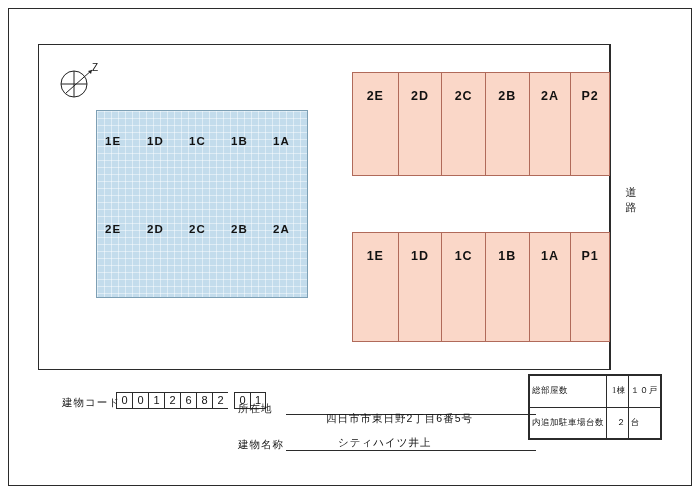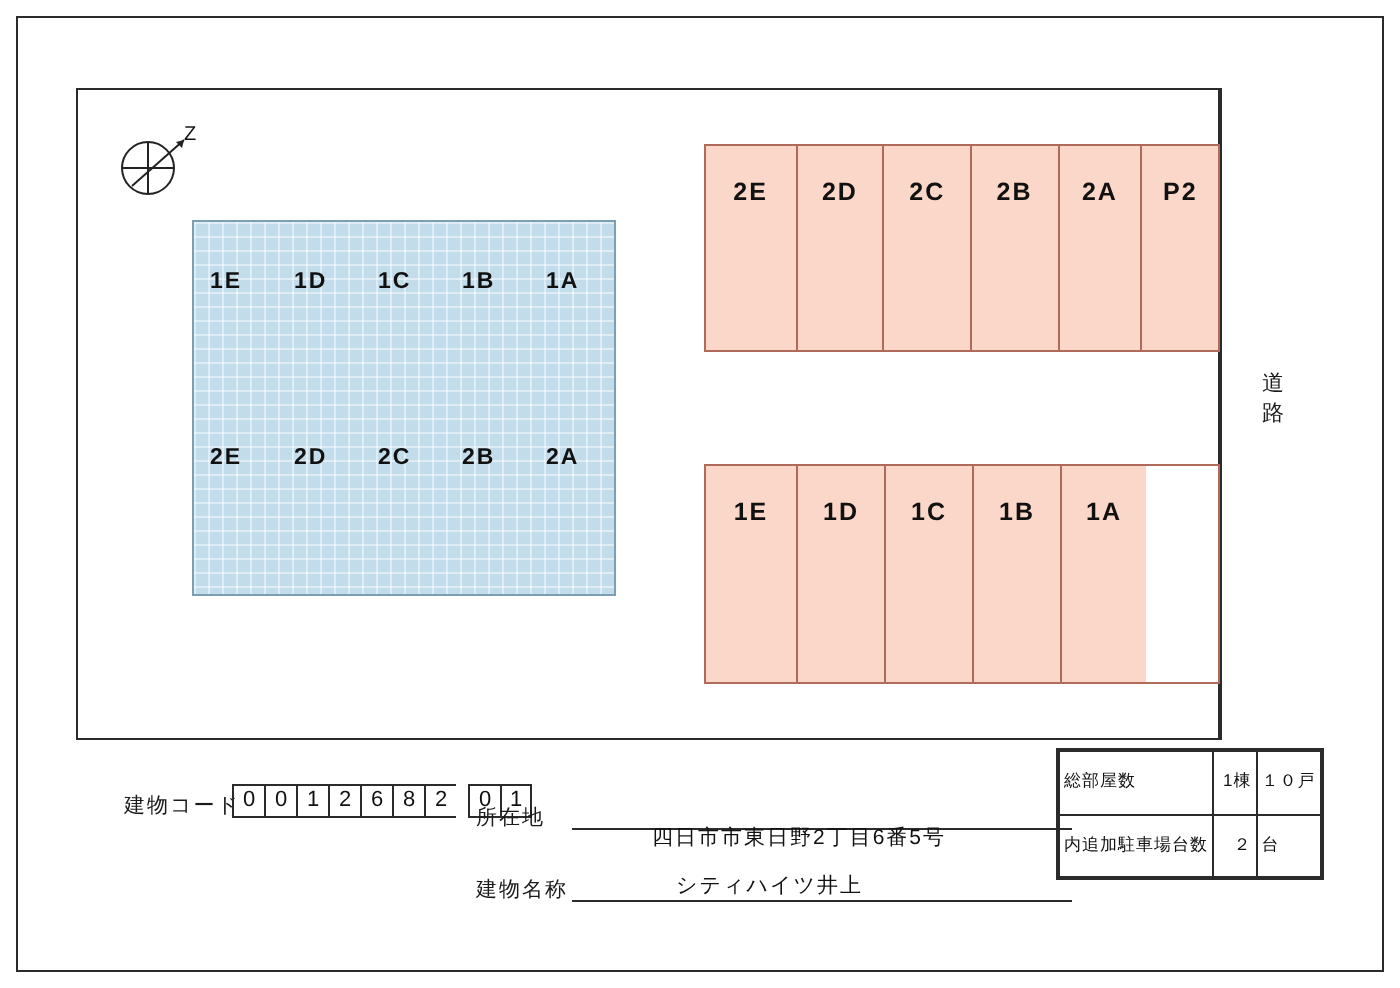--- a/index.html
+++ b/index.html
@@ -45,21 +45,21 @@
     box-sizing: border-box;
   }
   .road-label {
     position: absolute;
     left: 620px;
     top: 185px;
     width: 22px;
     font-size: 11px;
     color: #1a1a1a;
     line-height: 15px;
-    text-align: right;
+    text-align: center;
     letter-spacing: 0px;
   }
   
   .compass {
     position: absolute;
     left: 58px; top: 62px;
     width: 46px; height: 42px;
   }
   .compass svg { display: block; }
   
@@ -175,20 +175,21 @@
     left: 528px; top: 374px;
     width: 134px; height: 66px;
     border: 1px solid #2b2b2b;
     box-sizing: border-box;
     border-collapse: collapse;
   }
   .summary-table table {
     width: 100%;
     height: 100%;
     border-collapse: collapse;
+    font-family: Liberation Serif, serif;
   }
   .summary-table td {
     border: 1px solid #2b2b2b;
     font-size: 8.5px;
     color: #111;
     padding: 0 2px;
     letter-spacing: 0.5px;
     white-space: nowrap;
   }
   .sum-key { width: 60px; text-align: left; }
@@ -263,20 +264,23 @@
       <span class="stall-label">1D</span>
     </div>
     <div class="stall" style="width:44px;">
       <span class="stall-label">1C</span>
     </div>
     <div class="stall" style="width:44px;">
       <span class="stall-label">1B</span>
     </div>
     <div class="stall" style="width:42px;">
       <span class="stall-label">1A</span>
+    </div>
+    <div class="stall" style="width:38px;">
+      <span class="stall-label">P1</span>
     </div>
   </div>
 
   <div class="info-area">
     <span class="field-label" style="left:24px; top:14px;">建物コード</span>
 
     <div class="code-boxes" style="left:78px; top:10px;">
       <span class="code-cell">0</span>
       <span class="code-cell">0</span>
       <span class="code-cell">1</span>

